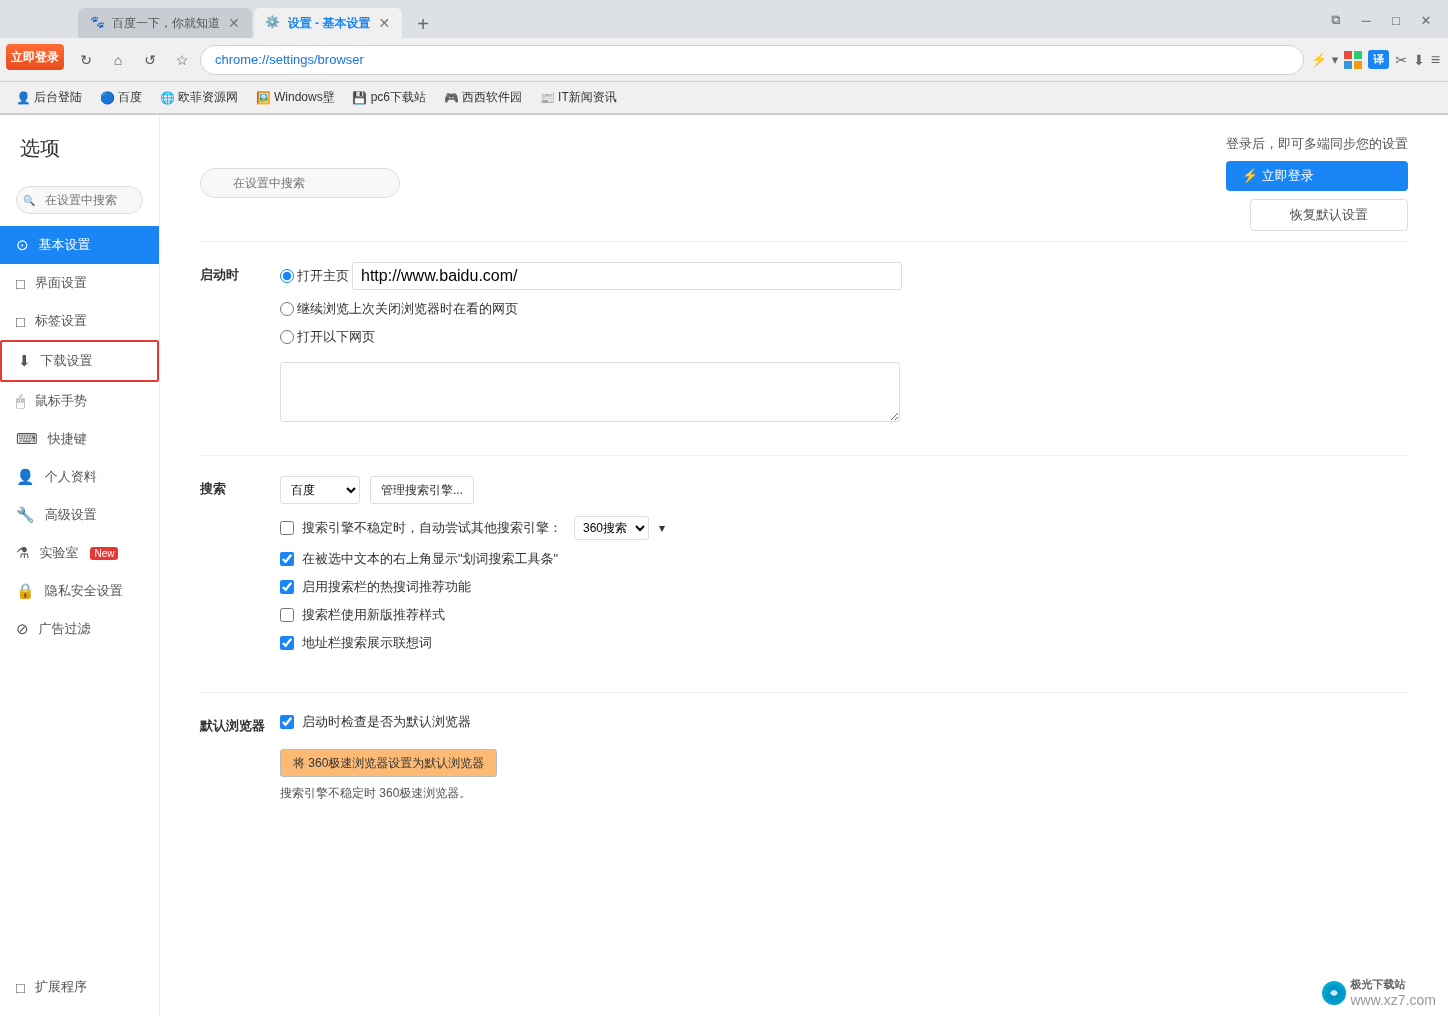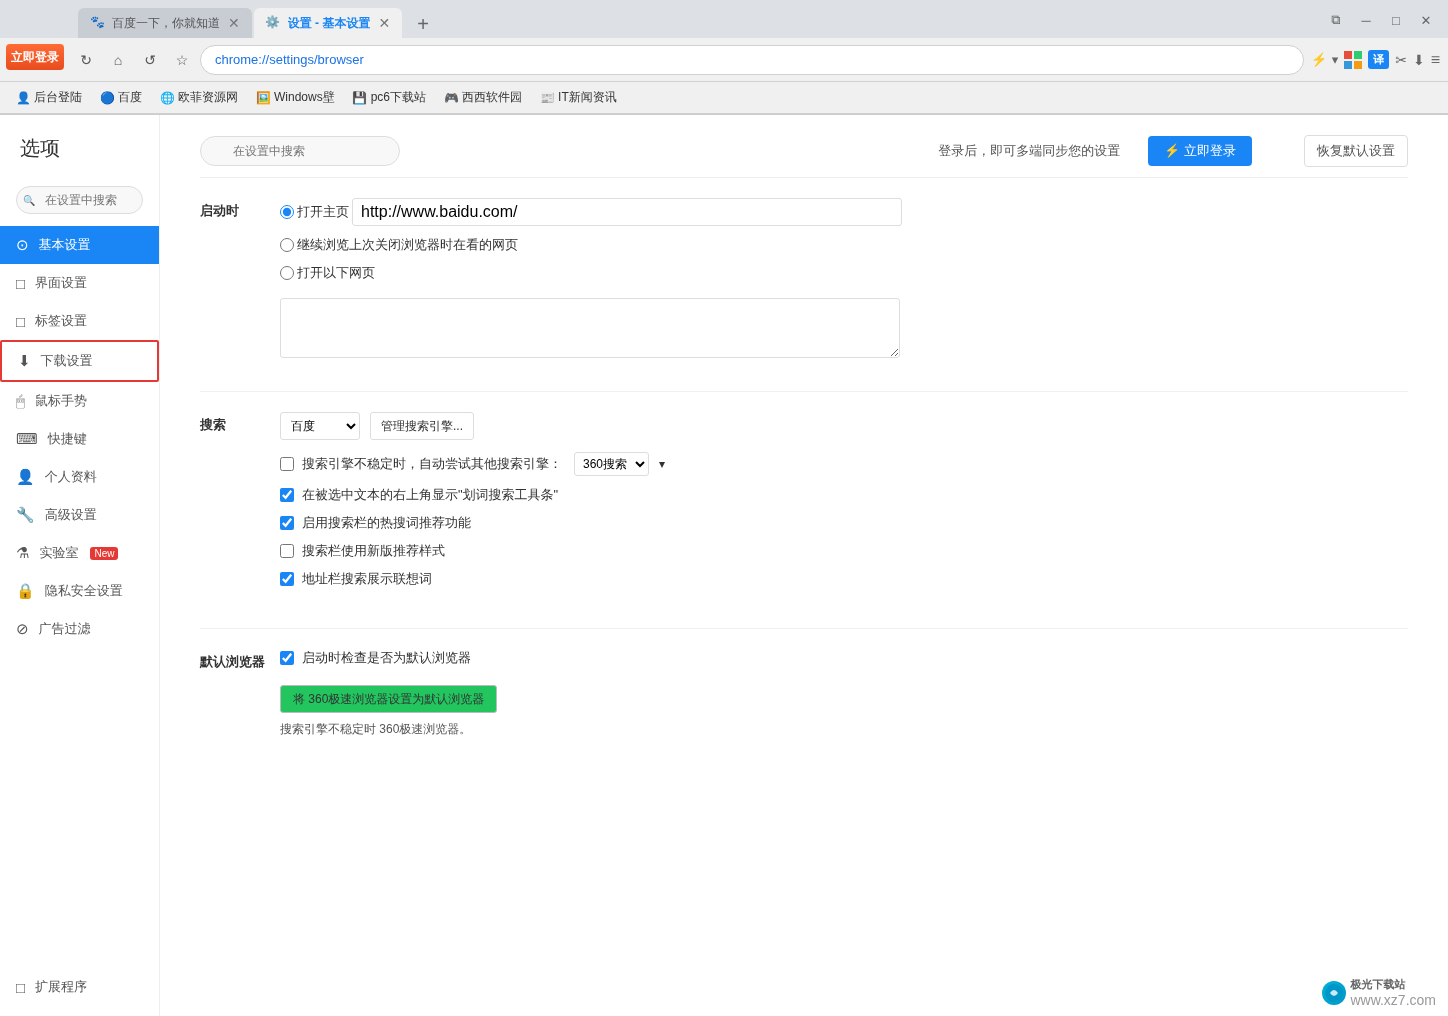--- a/index.html
+++ b/index.html
@@ -51,21 +51,21 @@
     .new-badge { background: #e53935; color: white; font-size: 10px; padding: 1px 4px; border-radius: 3px; margin-left: 2px; }
 
     
     .content-area { flex: 1; background: white; overflow-y: auto; padding: 20px 40px; }
 
     
     .content-topbar { display: flex; align-items: center; justify-content: space-between; margin-bottom: 20px; padding-bottom: 10px; border-bottom: 1px solid #eee; }
     .search-box { width: 200px; height: 30px; border: 1px solid #ddd; border-radius: 15px; padding: 0 12px 0 32px; font-size: 12px; outline: none; background: #f8f8f8; position: relative; }
     .search-wrapper { position: relative; display: inline-block; }
     .search-wrapper::before { content: '🔍'; position: absolute; left: 8px; top: 50%; transform: translateY(-50%); font-size: 11px; color: #999; }
-    .topbar-right { display: flex; align-items: center; gap: 28px; font-size: 13px; color: #555; }
+    .topbar-right { display: flex; gap: 8px; font-size: 13px; color: #555; flex-direction: column; }
     .login-btn-main { background: #1a86f5; color: white; border: none; border-radius: 4px; padding: 6px 16px; font-size: 13px; cursor: pointer; display: flex; align-items: center; gap: 4px; }
     .restore-btn { border: 1px solid #ddd; background: white; border-radius: 4px; padding: 6px 12px; font-size: 13px; cursor: pointer; color: #555; margin-left: 24px; }
 
     
     .section { margin-bottom: 30px; }
     .section-row { display: flex; align-items: flex-start; margin-bottom: 16px; }
     .section-label { width: 80px; font-size: 13px; font-weight: bold; color: #333; padding-top: 4px; flex-shrink: 0; }
     .section-content { flex: 1; }
 
     
@@ -78,21 +78,21 @@
     .search-dropdown { display: flex; align-items: center; gap: 10px; margin-bottom: 12px; }
     .engine-select { height: 28px; border: 1px solid #ddd; border-radius: 3px; padding: 0 6px; font-size: 12px; background: white; min-width: 80px; }
     .manage-btn { height: 28px; border: 1px solid #ddd; background: white; border-radius: 3px; padding: 0 10px; font-size: 12px; cursor: pointer; color: #333; }
 
     
     .checkbox-option { display: flex; align-items: center; gap: 8px; margin-bottom: 10px; font-size: 13px; }
     .checkbox-option input[type="checkbox"] { width: 14px; height: 14px; accent-color: #1a86f5; }
     .fallback-select { height: 24px; border: 1px solid #ddd; border-radius: 3px; padding: 0 4px; font-size: 12px; background: white; margin-left: 4px; }
 
     
-    .default-btn { height: 28px; border: 1px solid #bbb; background: #22c55e; border-radius: 3px; padding: 0 12px; font-size: 12px; cursor: pointer; color: #333; margin-top: 8px; display: inline-block; }
+    .default-btn { height: 28px; border: 1px solid #bbb; background: #fdba74; border-radius: 3px; padding: 0 12px; font-size: 12px; cursor: pointer; color: #333; margin-top: 8px; display: inline-block; }
     .default-text { font-size: 12px; color: #555; margin-top: 8px; }
 
     
     .divider { border: none; border-top: 1px solid #f0f0f0; margin: 20px 0; }
 
     
     .footer-watermark { position: fixed; bottom: 8px; right: 12px; font-size: 11px; color: #999; display: flex; align-items: center; gap: 4px; }
     .watermark-logo { width: 24px; height: 24px; background: linear-gradient(135deg, #00b4d8, #0096c7); border-radius: 50%; display: flex; align-items: center; justify-content: center; color: white; font-size: 10px; font-weight: bold; }
 
     

